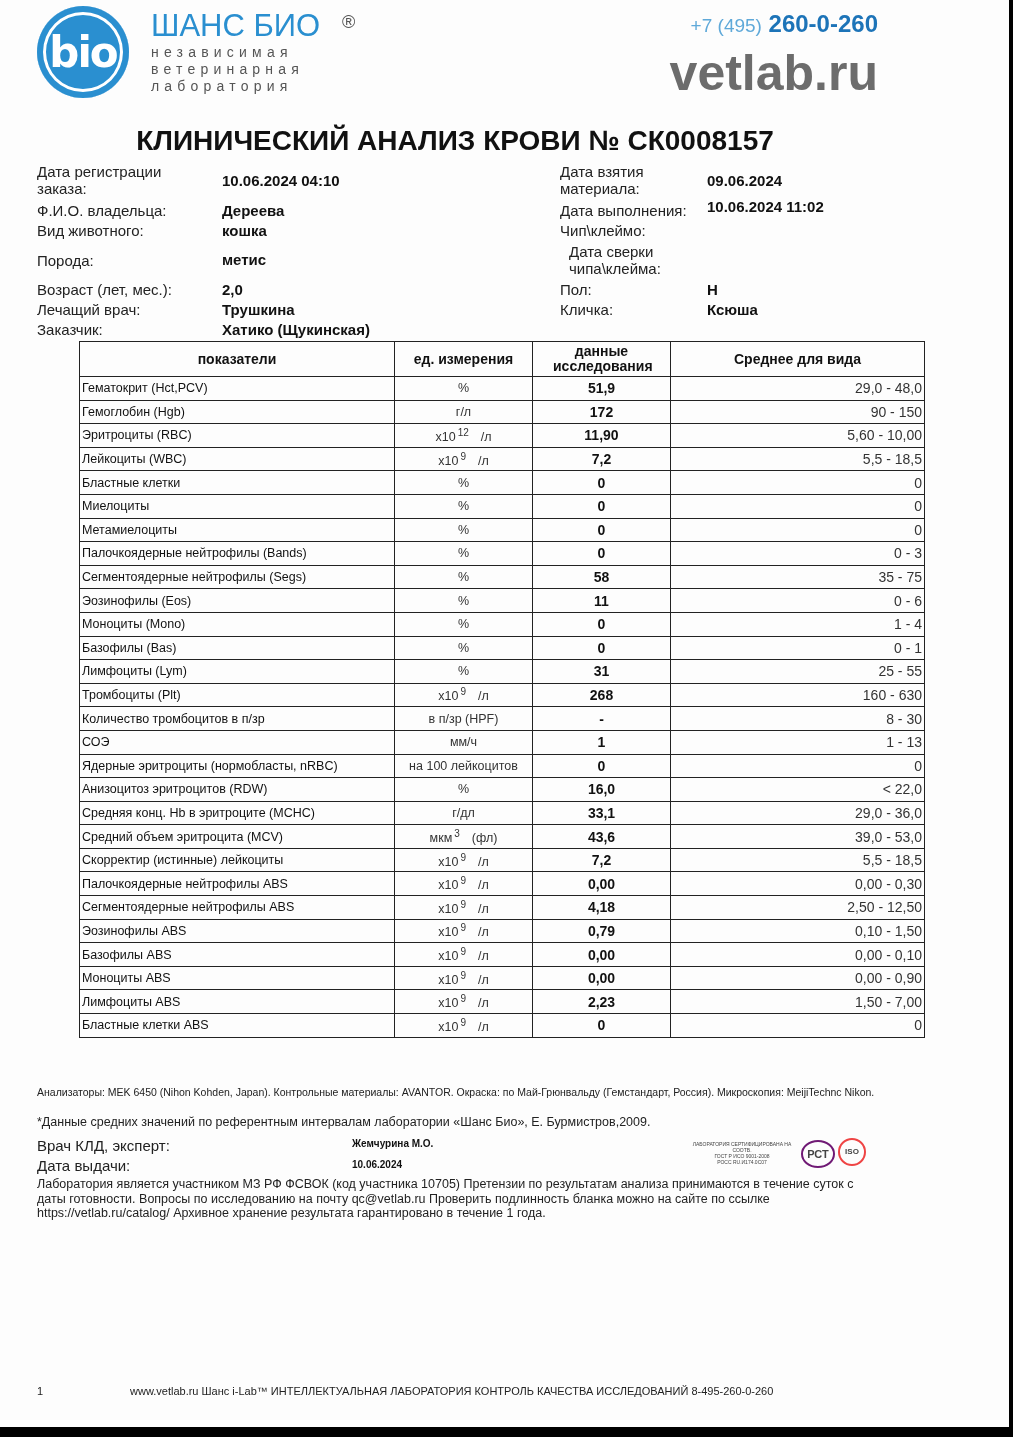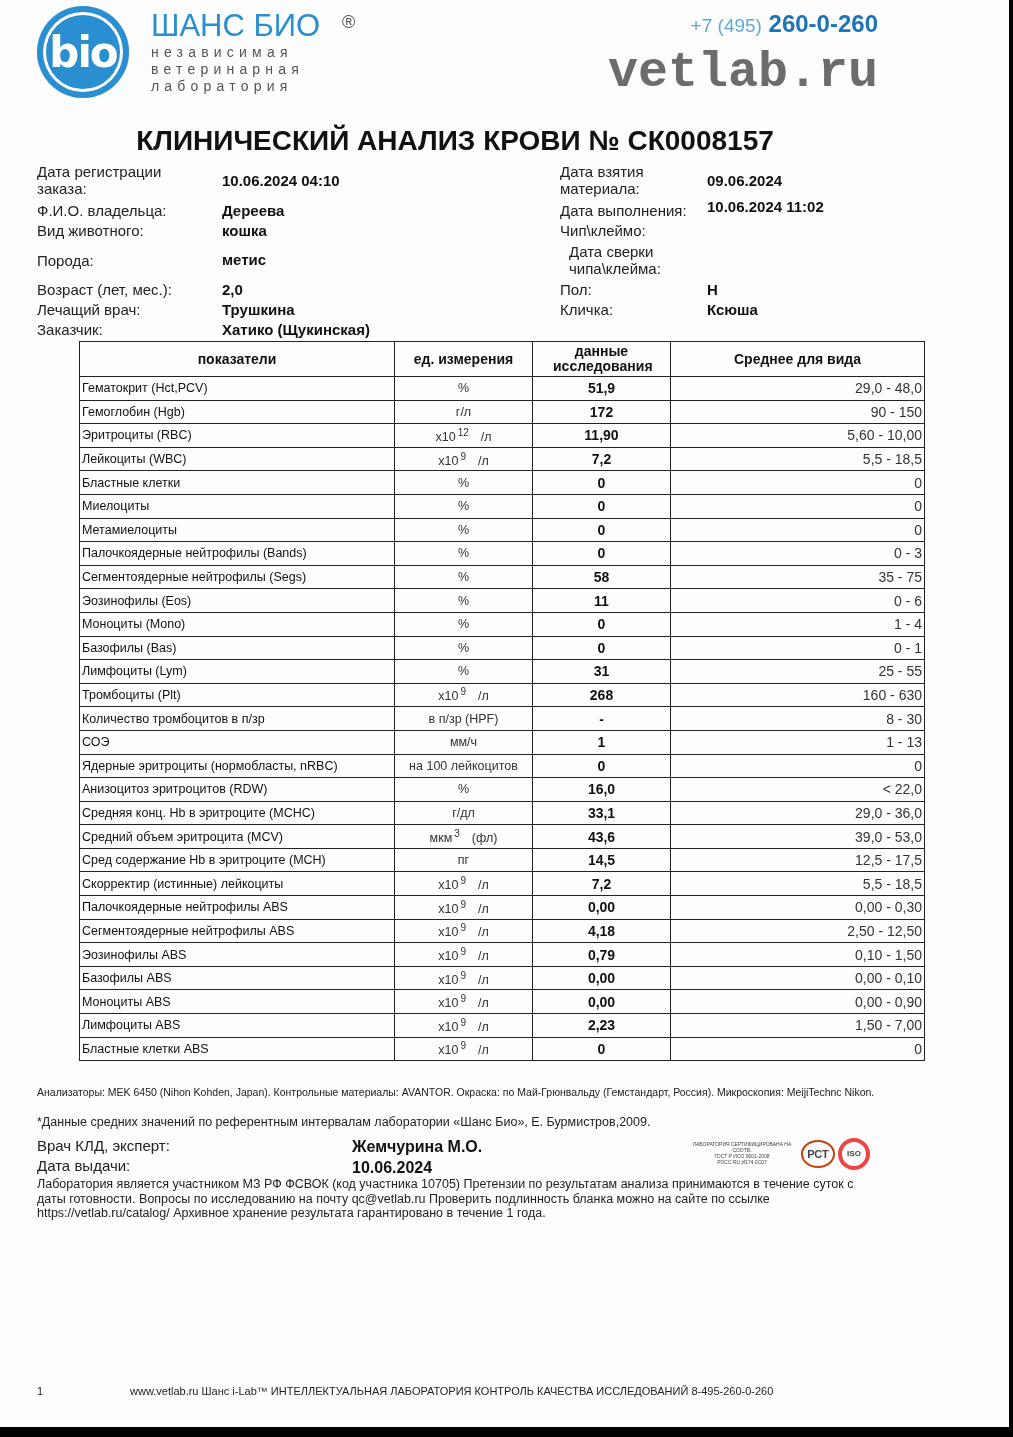--- a/index.html
+++ b/index.html
@@ -33,21 +33,21 @@
     position: absolute; left: 151px; top: 44px; font-size: 14px; line-height: 17px;
     color: #555; letter-spacing: 5.2px;
   }
   .phone {
     position: absolute; right: 131px; top: 10px; font-size: 24px; white-space: nowrap;
   }
   .phone .pre { color: #5fa9d9; font-size: 19px; }
   .phone .num { color: #1d74b8; font-weight: bold; }
   .site {
     position: absolute; right: 131px; top: 44px; font-size: 50px; font-weight: bold;
-    color: #6c6c6c; letter-spacing: 0px; font-family: Liberation Mono, monospace;
+    color: #6c6c6c; letter-spacing: 0px;
   }
   .title {
     position: absolute; left: 0; width: 910px; top: 125px; text-align: center;
     font-size: 28px; font-weight: bold; color: #111;
   }
   
   .info { position: absolute; font-size: 15px; line-height: 17px; }
   .info.label { color: #222; }
   .info.val { font-weight: bold; color: #111; }
   
@@ -64,34 +64,34 @@
   table.results td.name { font-size: 12.5px; text-align: left; white-space: nowrap; }
   table.results td.unit { font-size: 12.5px; text-align: center; color: #333; white-space: nowrap; }
   table.results td.unit sup { font-size: 10px; margin: 0 12px 0 2px; }
   table.results td.value { font-size: 14px; font-weight: bold; text-align: center; }
   table.results td.ref { font-size: 14px; text-align: right; color: #333; }
   
   .note { position: absolute; left: 37px; color: #222; }
   .analyzers { top: 1086px; width: 842px; font-size: 10.5px; line-height: 13px; }
   .ref-note { top: 1115px; font-size: 12.5px; }
   .sig-label { left: 37px; font-size: 15px; position: absolute; color: #222; }
-  .sig-val { left: 352px; font-size: 16px; font-weight: bold; position: absolute; }
+  .sig-val { left: 352px; font-size: 10px; font-weight: bold; position: absolute; }
   .disclaimer { top: 1177px; width: 840px; font-size: 12.5px; line-height: 14.5px; }
   .cert-text {
     position: absolute; left: 688px; top: 1141px; width: 108px; font-size: 5px;
     line-height: 6px; color: #444; text-align: center;
   }
   .cert-pct {
     position: absolute; left: 801px; top: 1140px; width: 30px; height: 24px;
-    font-size: 17px; font-weight: bold; color: #444; border: 2px solid #c2410c;
+    font-size: 17px; font-weight: bold; color: #444; border: 2px solid #701a75;
     border-radius: 50%; text-align: center; line-height: 24px;
   }
   .cert-iso {
     position: absolute; left: 838px; top: 1138px; width: 24px; height: 24px;
-    border: 4px solid #ef4444; border-radius: 50%; font-size: 8px; font-weight: bold;
+    border: 2px solid #ef4444; border-radius: 50%; font-size: 8px; font-weight: bold;
     text-align: center; line-height: 24px; color: #444;
   }
   .pagenum { position: absolute; left: 37px; top: 1385px; font-size: 11px; color: #222; }
   .footer-line { position: absolute; left: 130px; top: 1385px; font-size: 11px; color: #222; white-space: nowrap; }
 </style>
 </head>
 <body>
 
 <div class="page">
 
@@ -272,26 +272,20 @@
           <td class="value">33,1</td>
           <td class="ref">29,0 - 36,0</td>
         </tr>
         <tr>
           <td class="name">Средний объем эритроцита (MCV)</td>
           <td class="unit"><span>мкм</span><sup>3</sup><span>(фл)</span></td>
           <td class="value">43,6</td>
           <td class="ref">39,0 - 53,0</td>
         </tr>
         <tr>
-          <td class="name">Сред содержание Hb в эритроците (MCH)</td>
-          <td class="unit"><span>пг</span></td>
-          <td class="value">14,5</td>
-          <td class="ref">12,5 - 17,5</td>
-        </tr>
-        <tr>
           <td class="name">Скорректир (истинные) лейкоциты</td>
           <td class="unit"><span>x10</span><sup>9</sup><span>/л</span></td>
           <td class="value">7,2</td>
           <td class="ref">5,5 - 18,5</td>
         </tr>
         <tr>
           <td class="name">Палочкоядерные нейтрофилы ABS</td>
           <td class="unit"><span>x10</span><sup>9</sup><span>/л</span></td>
           <td class="value">0,00</td>
           <td class="ref">0,00 - 0,30</td>

